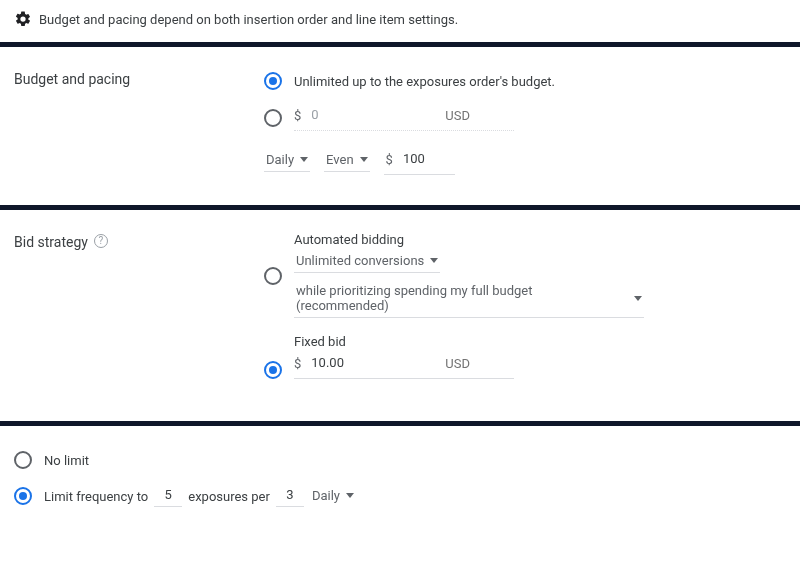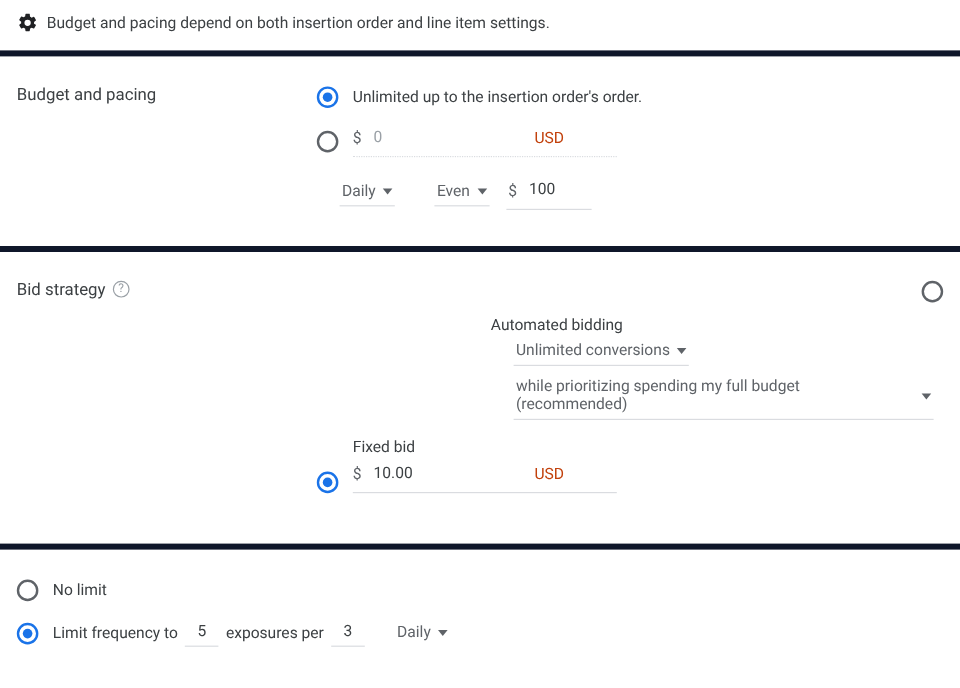--- a/index.html
+++ b/index.html
@@ -70,32 +70,31 @@
     font-size: 13px;
     color: #3c4043;
     padding: 2px 0 4px 0;
     background: transparent;
     font-family: inherit;
   }
   .field::placeholder { color: #9aa0a6; }
   .field.amount { width: 110px; }
   .field.small { width: 28px; text-align: center; }
   .currency-prefix { color: #5f6368; margin-right: 4px; }
-  .currency-suffix { color: #c2410c; margin-left: 18px; width: 30px; display:inline-block;}
+  .currency-suffix { color: #737373; margin-left: 18px; width: 30px; display:inline-block;}
   .dropdown {
     display: inline-flex;
     align-items: center;
     gap: 6px;
     border-bottom: 1px solid #dadce0;
     padding: 2px 2px 4px 2px;
     color: #5f6368;
     cursor: pointer;
     font-size: 13px;
     margin-right: 8px;
-    margin-left: 19px;
   }
   .dropdown.noborder { border-bottom: none; }
   .caret {
     width: 0; height: 0;
     border-left: 4px solid transparent;
     border-right: 4px solid transparent;
     border-top: 5px solid #5f6368;
   }
   .indent { margin-left: 30px; }
   .help-circle {
@@ -117,21 +116,21 @@
       <path d="M19.14,12.94a7.14,7.14,0,0,0,.05-.94,7.14,7.14,0,0,0-.05-.94l2.03-1.58a.5.5,0,0,0,.12-.64l-1.92-3.32a.5.5,0,0,0-.6-.22l-2.39.96a7.03,7.03,0,0,0-1.62-.94l-.36-2.54A.5.5,0,0,0,13.9,2h-3.8a.5.5,0,0,0-.49.42L9.25,4.96a7.03,7.03,0,0,0-1.62.94l-2.39-.96a.5.5,0,0,0-.6.22L2.72,8.48a.5.5,0,0,0,.12.64l2.03,1.58a7.14,7.14,0,0,0-.05.94,7.14,7.14,0,0,0,.05.94L2.84,14.16a.5.5,0,0,0-.12.64l1.92,3.32a.5.5,0,0,0,.6.22l2.39-.96a7.03,7.03,0,0,0,1.62.94l.36,2.54a.5.5,0,0,0,.49.42h3.8a.5.5,0,0,0,.49-.42l.36-2.54a7.03,7.03,0,0,0,1.62-.94l2.39.96a.5.5,0,0,0,.6-.22l1.92-3.32a.5.5,0,0,0-.12-.64ZM12,15.5A3.5,3.5,0,1,1,15.5,12,3.5,3.5,0,0,1,12,15.5Z"></path>
     </svg>
   <span>Budget and pacing depend on both insertion order and line item settings.</span>
 </div>
 
 <div class="section">
   <div class="section-label">Budget and pacing</div>
   <div class="section-body">
     <div class="option-row">
       <div class="radio checked"></div>
-      <span>Unlimited up to the insertion order's order.</span>
+      <span>Unlimited up to the exposures order's budget.</span>
     </div>
     <div class="option-row">
       <div class="radio unchecked"></div>
       <div class="row-inline" style="border-bottom:1px dotted #dadce0;padding-bottom:4px;width:220px;">
         <span class="currency-prefix">$</span>
         <input class="field amount" style="border-bottom: none;" placeholder="0">
         <span class="currency-suffix">USD</span>
       </div>
     </div>
     <div class="row-inline mt16 indent" style="margin-left:0;">
@@ -150,21 +149,21 @@
     </div>
   </div>
 </div>
 
 <div class="section">
   <div class="section-label">
     <span>Bid strategy</span>
     <span class="help-circle">?</span>
   </div>
   <div class="section-body">
-    <div class="option-row" style="align-items:flex-end;flex-direction:column;">
+    <div class="option-row" style="align-items:center;">
       <div class="radio unchecked" style="margin-top:2px;"></div>
       <div style="flex:1;">
         <div>Automated bidding</div>
         <div class="dropdown mt4">
           <span>Unlimited conversions</span>
           <span class="caret"></span>
         </div>
         <div class="mt8">
           <div class="dropdown wfull-drop">
             <span>while prioritizing spending my full budget (recommended)</span>

